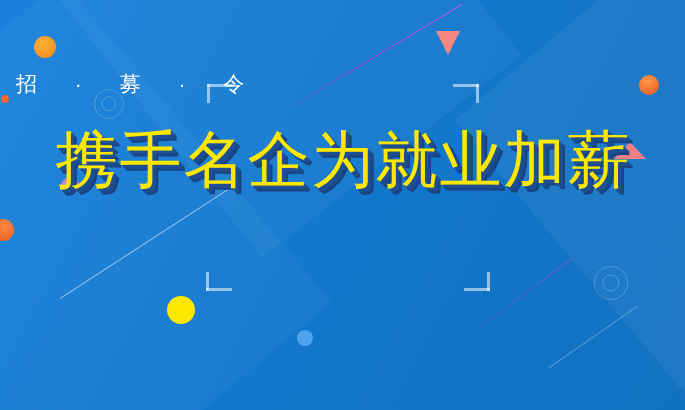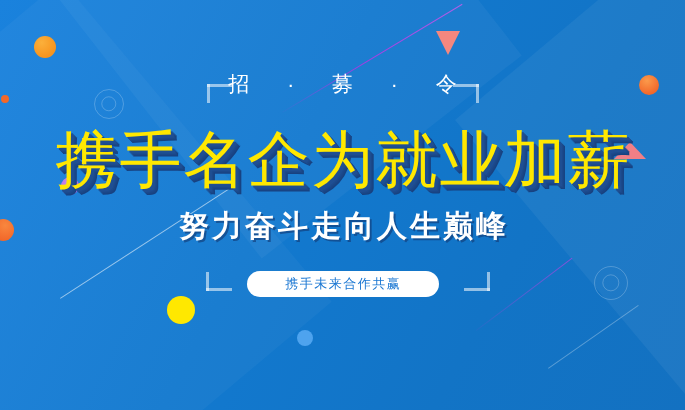--- a/index.html
+++ b/index.html
@@ -152,21 +152,21 @@
   .bk-bl .h { bottom: 0; left: 0; }
   .bk-bl .v { bottom: 0; left: 0; }
   .bk-br .h { bottom: 0; right: 0; }
   .bk-br .v { bottom: 0; right: 0; }
 
   
   .eyebrow {
     position: absolute;
     left: 0; right: 0;
     top: 70px;
-    text-align: center;
+    text-align: left;
     color: #ffffff;
     font-size: 21px;
     letter-spacing: 16px;
     text-indent: 16px;
     font-weight: 400;
     white-space: nowrap;
   }
 
   .main-title {
     position: absolute;
@@ -264,19 +264,15 @@
     <i class="h"></i>
       <i class="v"></i>
   </div>
   <div class="bracket bk-br" style="left:464px; top:272px;">
     <i class="h"></i>
       <i class="v"></i>
   </div>
 
   <div class="eyebrow">招 · 募 · 令</div>
   <div class="main-title">携手名企为就业加薪</div>
-  <div class="sub-title">努力奋斗走向人生巅峰</div>
-
-  <div class="pill">
-    <span>携手未来合作共赢</span>
-  </div>
+
 
 </div>
 
 </body></html>

